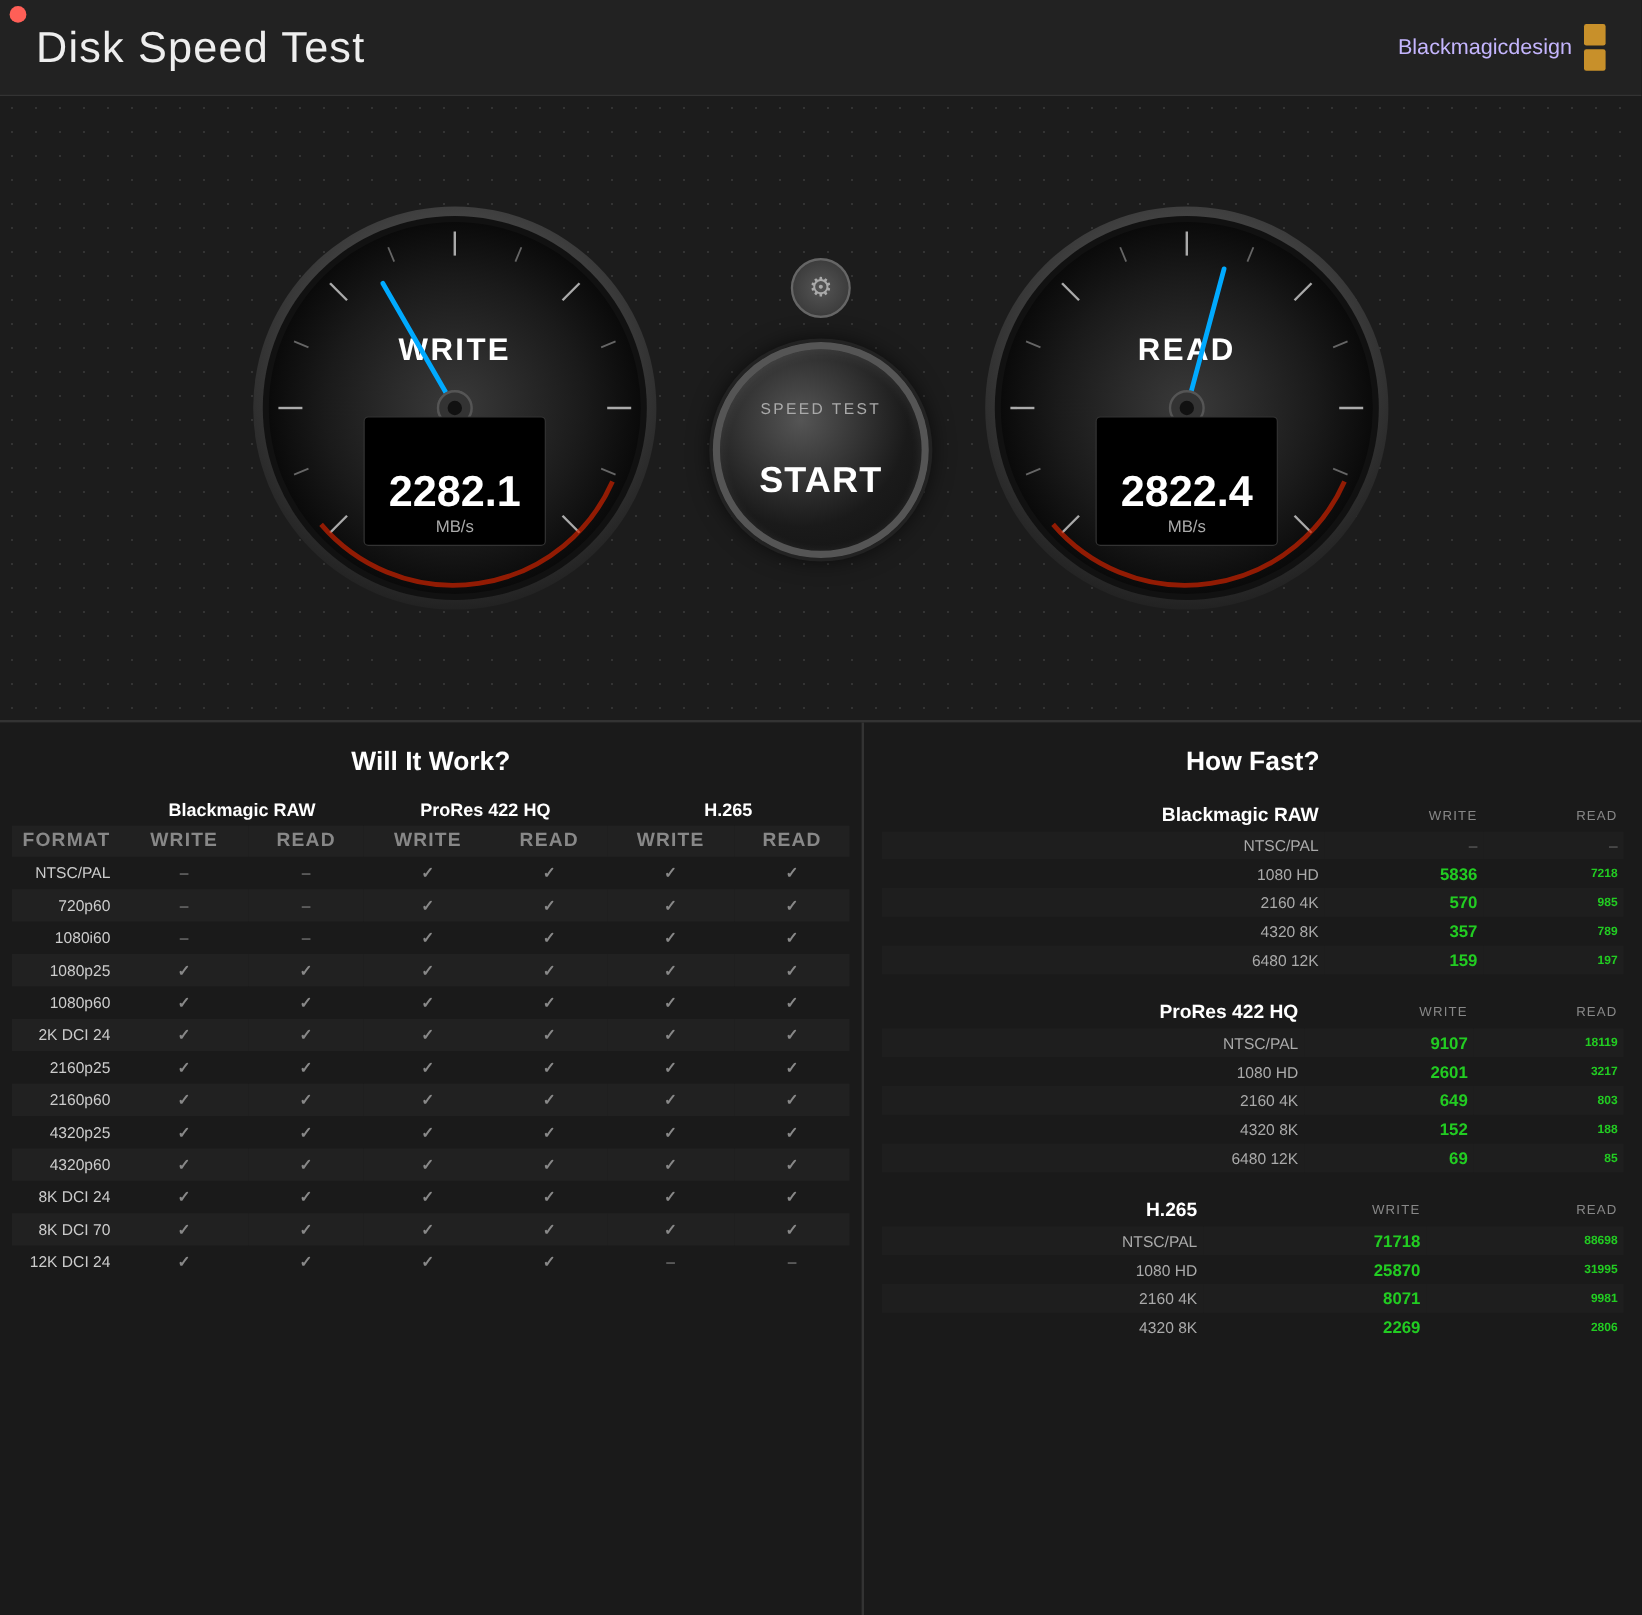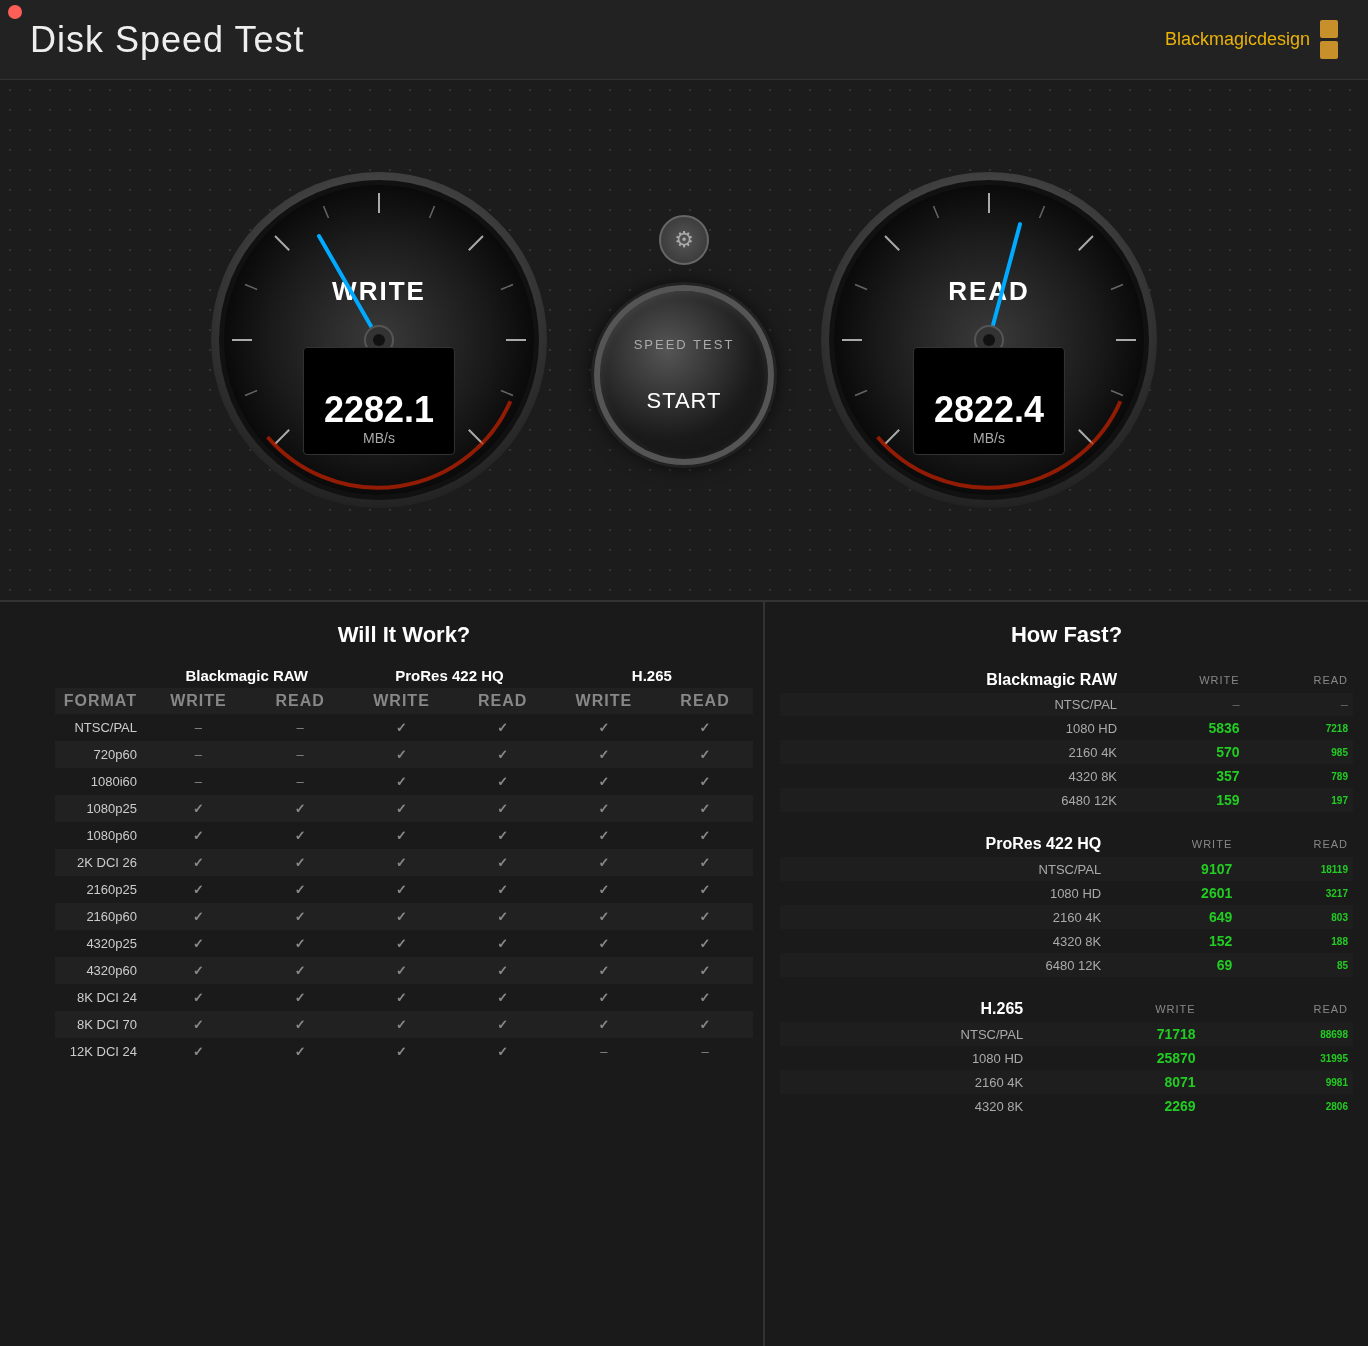--- a/index.html
+++ b/index.html
@@ -29,21 +29,21 @@
       color: #eee;
       letter-spacing: 1px;
     }
     .brand {
       display: flex;
       align-items: center;
       gap: 10px;
     }
     .brand-name {
       font-size: 18px;
-      color: #eab308;
+      color: #c4b5fd;
       font-weight: 300;
     }
     .brand-logo {
       display: flex;
       flex-direction: column;
       gap: 3px;
     }
     .brand-logo span {
       display: block;
       width: 18px;
@@ -142,34 +142,33 @@
       cursor: pointer;
       text-align: center;
     }
     .start-btn .speed-test-text {
       font-size: 13px;
       color: #aaa;
       letter-spacing: 2px;
       text-transform: uppercase;
     }
     .start-btn .start-text {
-      font-size: 22px;
-      font-weight: normal;
+      font-size: 30px;
+      font-weight: bold;
       color: #fff;
       letter-spacing: 1px;
       margin-top: 36px;
     }
 
     
     .tables-section {
       display: flex;
       height: calc(1346px - 80px - 520px);
       background: #1a1a1a;
       border-top: 2px solid #333;
-      padding-left: 45px;
     }
 
     .will-it-work {
       flex: 0 0 720px;
       border-right: 2px solid #333;
       padding: 20px 10px;
     }
     .how-fast {
       flex: 1;
       padding: 20px 15px;
@@ -487,21 +486,21 @@
           <tr>
     <td class="format-col">1080p60</td>
     <td class="check">✓</td>
     <td class="check">✓</td>
     <td class="check">✓</td>
     <td class="check">✓</td>
     <td class="check">✓</td>
     <td class="check">✓</td>
   </tr>
           <tr>
-    <td class="format-col">2K DCI 26</td>
+    <td class="format-col">2K DCI 24</td>
     <td class="check">✓</td>
     <td class="check">✓</td>
     <td class="check">✓</td>
     <td class="check">✓</td>
     <td class="check">✓</td>
     <td class="check">✓</td>
   </tr>
           <tr>
     <td class="format-col">2160p25</td>
     <td class="check">✓</td>

